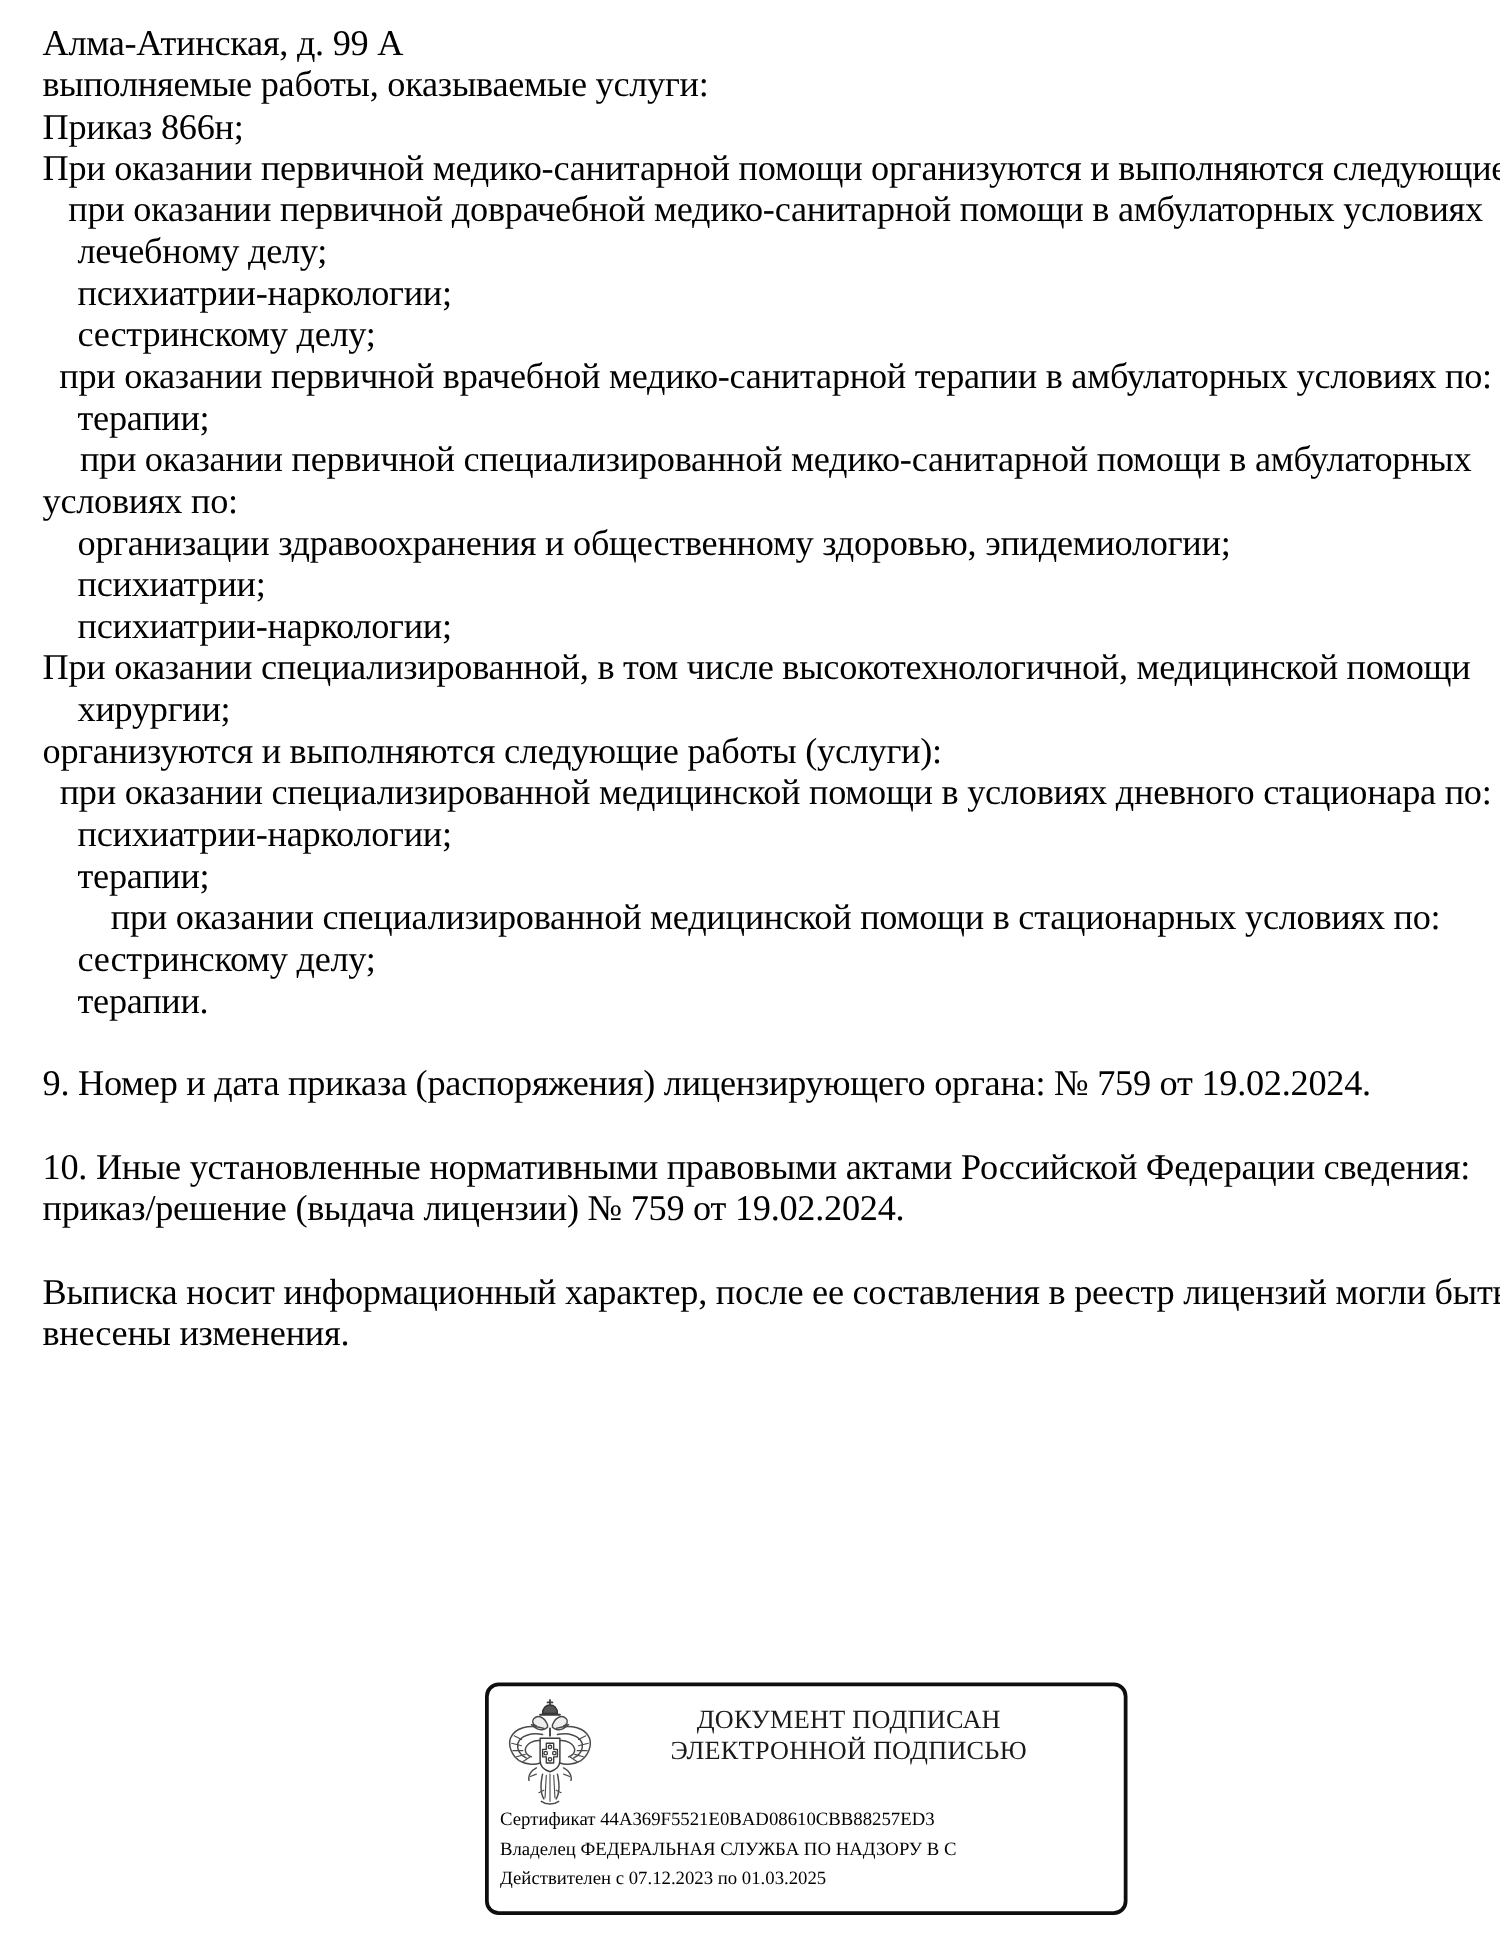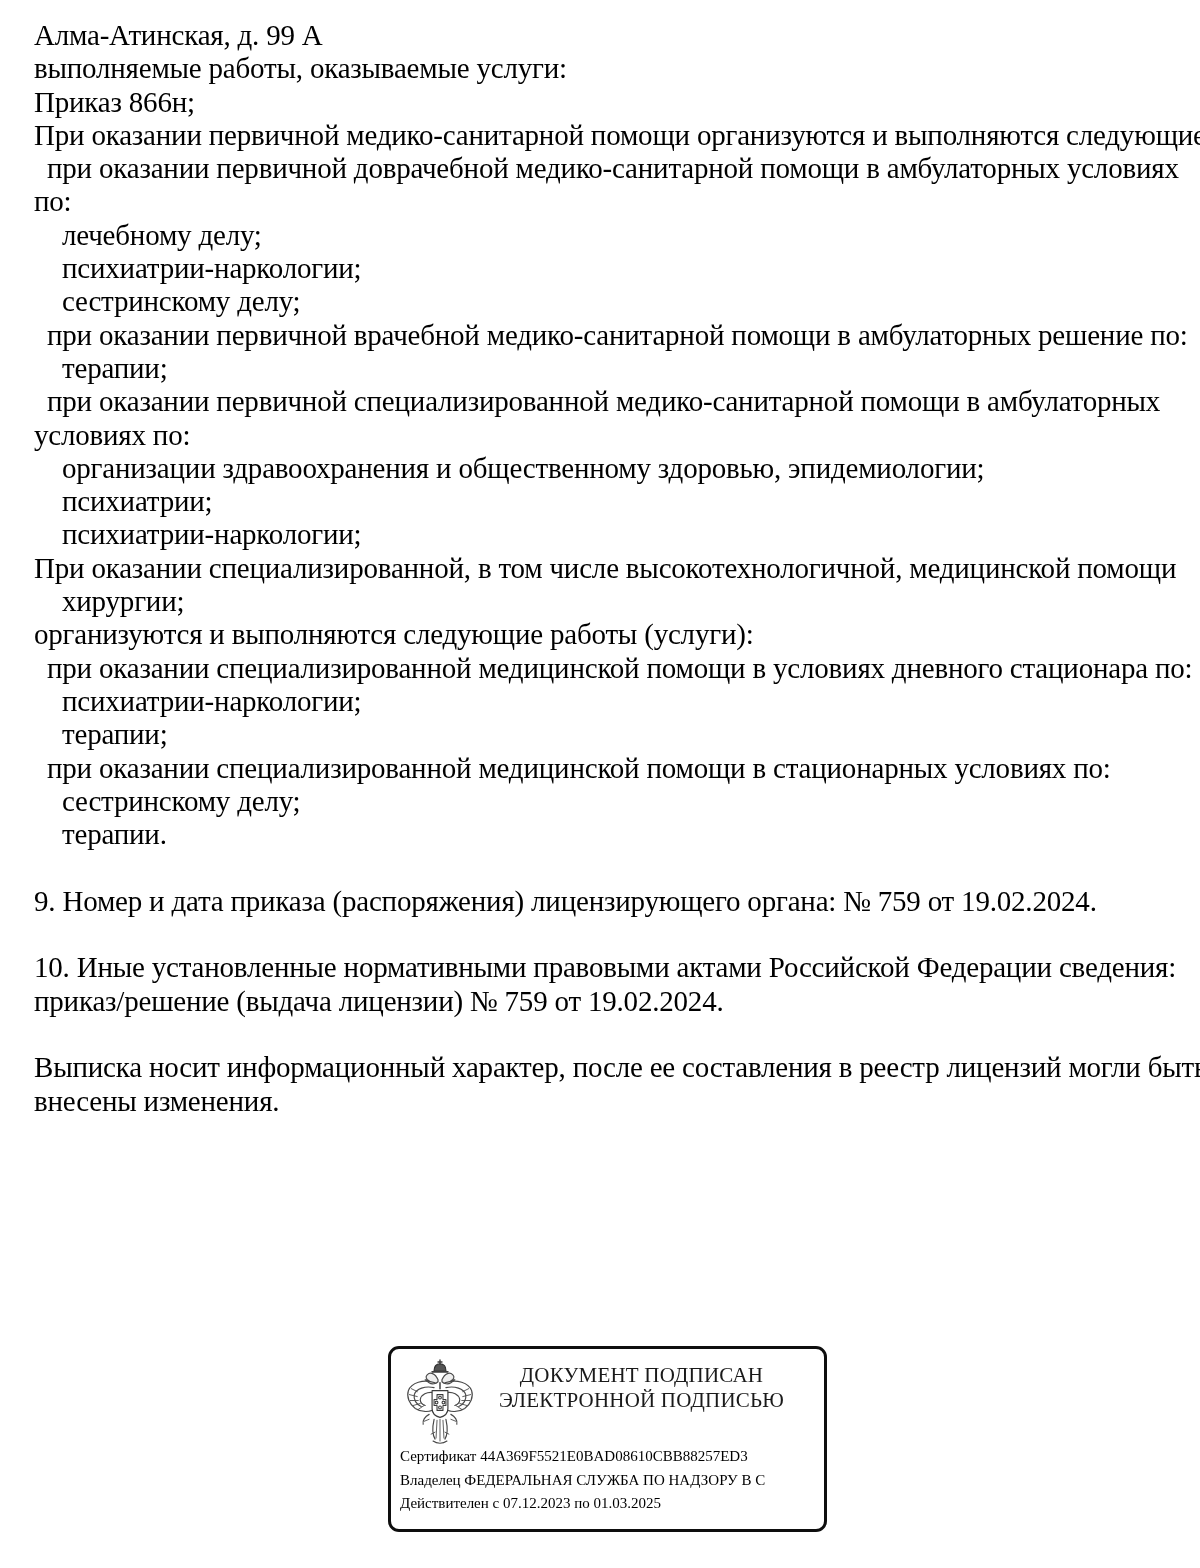--- a/index.html
+++ b/index.html
@@ -22,29 +22,29 @@
     left: 34px;
     top: 19px;
     right: 6px;
     font-size: 29px;
     line-height: 33.3px;
     letter-spacing: -0.2px;
     white-space: nowrap;
   }
   .line { min-height: 33.3px; }
   .line.ind-0 { padding-left: 0; }
-  .line.ind-1 { padding-left: 13px; }
+  .line.ind-1 { padding-left: 13px; text-align: center; }
   .line.ind-2 { padding-left: 28px; }
 
   
   .stamp {
     position: absolute;
     left: 388px;
     top: 1346px;
-    width: 439px;
+    width: 514px;
     height: 186px;
     box-sizing: border-box;
     border: 3.5px solid #0e0e0e;
     border-radius: 11px;
     background: #ffffff;
     overflow: hidden;
   }
   .emblem {
     position: absolute;
     left: 14px;
@@ -78,25 +78,24 @@
 </style>
 </head>
 <body>
 
 <div class="doc">
     <div class="line ind-0">Алма-Атинская, д. 99 А</div>
     <div class="line ind-0">выполняемые работы, оказываемые услуги:</div>
     <div class="line ind-0">Приказ 866н;</div>
     <div class="line ind-0">При оказании первичной медико-санитарной помощи организуются и выполняются следующие</div>
     <div class="line ind-1">при оказании первичной доврачебной медико-санитарной помощи в амбулаторных условиях</div>
-    <div class="line ind-0">по:</div>
     <div class="line ind-2">лечебному делу;</div>
     <div class="line ind-2">психиатрии-наркологии;</div>
     <div class="line ind-2">сестринскому делу;</div>
-    <div class="line ind-1">при оказании первичной врачебной медико-санитарной помощи в амбулаторных решение по:</div>
+    <div class="line ind-1">при оказании первичной врачебной медико-санитарной терапии в амбулаторных условиях по:</div>
     <div class="line ind-2">терапии;</div>
     <div class="line ind-1">при оказании первичной специализированной медико-санитарной помощи в амбулаторных</div>
     <div class="line ind-0">условиях по:</div>
     <div class="line ind-2">организации здравоохранения и общественному здоровью, эпидемиологии;</div>
     <div class="line ind-2">психиатрии;</div>
     <div class="line ind-2">психиатрии-наркологии;</div>
     <div class="line ind-0">При оказании специализированной, в том числе высокотехнологичной, медицинской помощи</div>
     <div class="line ind-2">хирургии;</div>
     <div class="line ind-0">организуются и выполняются следующие работы (услуги):</div>
     <div class="line ind-1">при оказании специализированной медицинской помощи в условиях дневного стационара по:</div>

